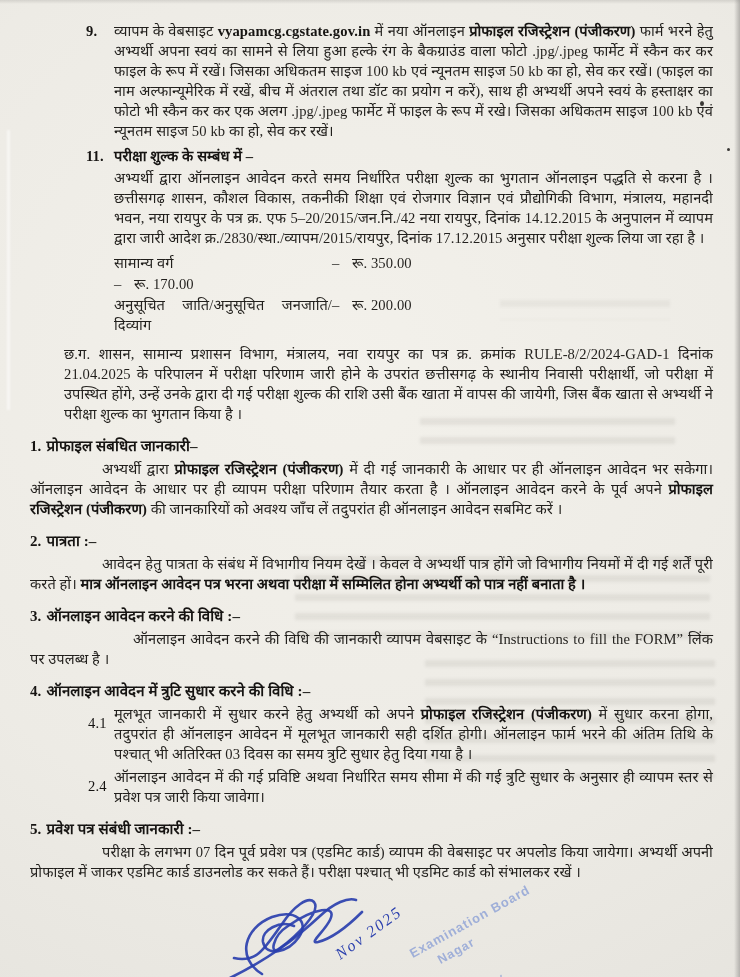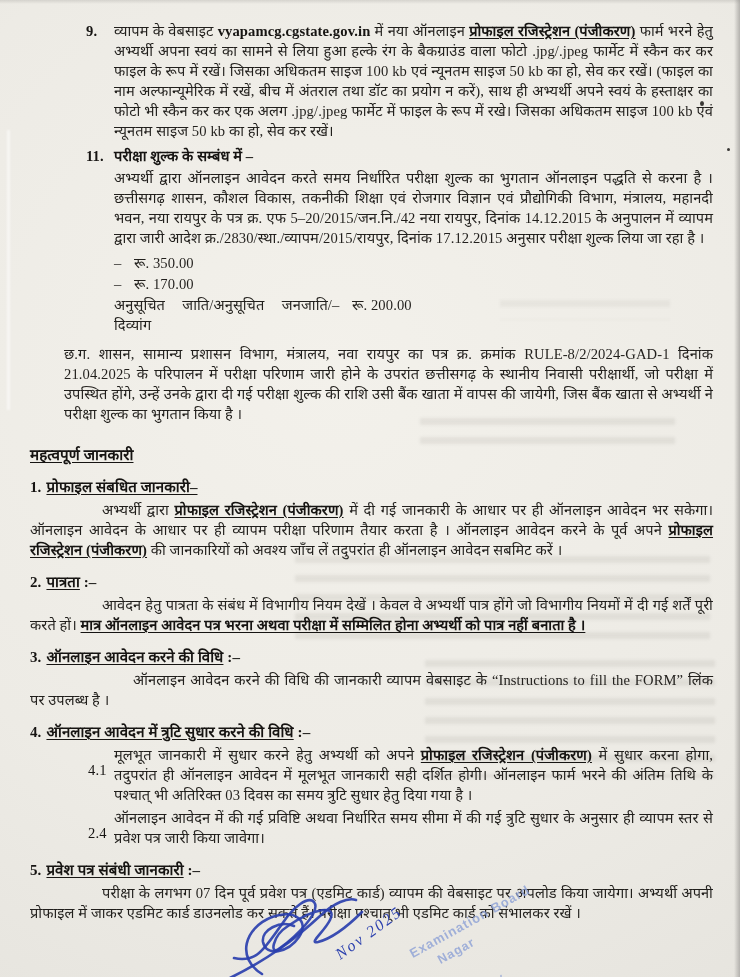--- a/index.html
+++ b/index.html
@@ -24,41 +24,41 @@
     background:repeating-linear-gradient(180deg, rgba(125,122,114,.28) 0 7px, rgba(0,0,0,0) 7px 19px);}
   .g1{left:420px;top:418px;width:255px;height:38px;}
   .g2{left:295px;top:556px;width:415px;height:88px;}
   .g3{left:425px;top:660px;width:290px;height:118px;}
   .g4{left:500px;top:300px;width:170px;height:20px;opacity:.3;}
 
   
   .doc{position:absolute;left:0;top:21px;right:27px;}
   .blk{text-align:justify;font-size:14.6px;line-height:20px;letter-spacing:.1px;}
   .b{font-weight:700;color:#161412;}
-  .u{text-decoration:underline;text-underline-offset:2px;}
+  .u{text-underline-offset:2px;}
   .num{font-weight:700;color:#161412;}
 
   .item{margin-left:86px;position:relative;padding-left:28px;}
   .item>.num{position:absolute;left:0;top:0;}
   .item + .item{margin-top:5px;}
   .item-body{margin-left:114px;margin-top:2px;}
   .fee-row{margin-left:114px;display:flex;margin-top:1px;}
   .item-body + .fee-row{margin-top:5px;}
   .fee-label{width:218px;flex:0 0 auto;}
   .fee-dash{width:20px;flex:0 0 auto;}
   .item-wide{margin-left:64px;margin-top:9px;}
   .main-heading{margin-left:30px;margin-top:21px;font-size:15.2px;}
   .sec-head{margin-left:30px;margin-top:12px;font-size:15px;}
   .sec-head>.num{margin-right:5px;}
   .sec-para{margin-left:30px;margin-top:2px;}
   .sec-head + .sec-para{margin-top:3px;}
   .indent-normal{text-indent:72px;}
   .indent-deep{text-indent:103px;font-family:Liberation Serif, serif;}
   .sub-item{margin-left:88px;position:relative;padding-left:26px;margin-top:3px;}
-  .sub-item>.num{position:absolute;left:0;top:15px;font-weight:400;}
+  .sub-item>.num{position:absolute;left:0;top:9px;font-weight:400;}
 
   
   .sig-area{position:absolute;left:0;top:0;width:100%;height:100%;pointer-events:none;}
   .sig-svg{position:absolute;left:228px;top:886px;}
   .sig-svg path{fill:none;stroke:var(--ink,#2a3fae);stroke-width:2.6;
     stroke-linecap:round;stroke-linejoin:round;opacity:.92;}
   .sig-date{position:absolute;left:330px;top:924px;transform:rotate(-36deg);
     color:var(--ink,#2a3fae);font-style:italic;font-size:16px;letter-spacing:2px;
     font-family:"Liberation Serif",serif;}
   .stamp{position:absolute;color:var(--stamp,#8da1d6);opacity:.8;font-weight:700;
@@ -83,34 +83,34 @@
   <div class="ghost g1"></div>
   <div class="ghost g2"></div>
   <div class="ghost g3"></div>
   <div class="ghost g4"></div>
 
   <div class="doc">
       <div class="blk item"><span class="num">9.</span><span class="">व्यापम के वेबसाइट </span><span class="b ">vyapamcg.cgstate.gov.in</span><span class=""> में नया ऑनलाइन </span><span class="b u">प्रोफाइल रजिस्ट्रेशन (पंजीकरण)</span><span class=""> फार्म भरने हेतु अभ्यर्थी अपना स्वयं का सामने से लिया हुआ हल्के रंग के बैकग्राउंड वाला फोटो .jpg/.jpeg फार्मेट में स्कैन कर कर फाइल के रूप में रखें। जिसका अधिकतम साइज 100 kb एवं न्यूनतम साइज 50 kb का हो, सेव कर रखें। (फाइल का नाम अल्फान्यूमेरिक में रखें, बीच में अंतराल तथा डॉट का प्रयोग न करें), साथ ही अभ्यर्थी अपने स्वयं के हस्ताक्षर का फोटो भी स्कैन कर कर एक अलग .jpg/.jpeg फार्मेट में फाइल के रूप में रखे। जिसका अधिकतम साइज 100 kb एवं न्यूनतम साइज 50 kb का हो, सेव कर रखें।</span></div>
       <div class="blk item"><span class="num">11.</span><span class="b ">परीक्षा शुल्क के सम्बंध में –</span></div>
       <div class="blk item-body"><span class="">अभ्यर्थी द्वारा ऑनलाइन आवेदन करते समय निर्धारित परीक्षा शुल्क का भुगतान ऑनलाइन पद्धति से करना है । छत्तीसगढ़ शासन, कौशल विकास, तकनीकी शिक्षा एवं रोजगार विज्ञान एवं प्रौद्योगिकी विभाग, मंत्रालय, महानदी भवन, नया रायपुर के पत्र क्र. एफ 5–20/2015/जन.नि./42 नया रायपुर, दिनांक 14.12.2015 के अनुपालन में व्यापम द्वारा जारी आदेश क्र./2830/स्था./व्यापम/2015/रायपुर, दिनांक 17.12.2015 अनुसार परीक्षा शुल्क लिया जा रहा है ।</span></div>
       <div class="blk fee-row">
+        <span class="fee-label">सामान्य वर्ग</span>
         <span class="fee-dash">–</span>
         <span class="fee-amount">रू. 350.00</span>
       </div>
       <div class="blk fee-row">
         <span class="fee-dash">–</span>
         <span class="fee-amount">रू. 170.00</span>
       </div>
       <div class="blk fee-row">
         <span class="fee-label">अनुसूचित जाति/अनुसूचित जनजाति/दिव्यांग</span>
         <span class="fee-dash">–</span>
         <span class="fee-amount">रू. 200.00</span>
       </div>
       <div class="blk item-wide"><span class="">छ.ग. शासन, सामान्य प्रशासन विभाग, मंत्रालय, नवा रायपुर का पत्र क्र. क्रमांक RULE-8/2/2024-GAD-1 दिनांक 21.04.2025 के परिपालन में परीक्षा परिणाम जारी होने के उपरांत छत्तीसगढ़ के स्थानीय निवासी परीक्षार्थी, जो परीक्षा में उपस्थित होंगे, उन्हें उनके द्वारा दी गई परीक्षा शुल्क की राशि उसी बैंक खाता में वापस की जायेगी, जिस बैंक खाता से अभ्यर्थी ने परीक्षा शुल्क का भुगतान किया है ।</span></div>
-      <div class="blk main-heading b"><span class="b u">महत्वपूर्ण जानकारी</span></div>
       <div class="blk sec-head"><span class="num">1.</span><span class="b u">प्रोफाइल संबधित जानकारी–</span></div>
       <div class="blk sec-para indent-normal"><span class="">अभ्यर्थी द्वारा </span><span class="b u">प्रोफाइल रजिस्ट्रेशन (पंजीकरण)</span><span class=""> में दी गई जानकारी के आधार पर ही ऑनलाइन आवेदन भर सकेगा। ऑनलाइन आवेदन के आधार पर ही व्यापम परीक्षा परिणाम तैयार करता है । ऑनलाइन आवेदन करने के पूर्व अपने </span><span class="b u">प्रोफाइल रजिस्ट्रेशन (पंजीकरण)</span><span class=""> की जानकारियों को अवश्य जाँच लें तदुपरांत ही ऑनलाइन आवेदन सबमिट करें ।</span></div>
       <div class="blk sec-head"><span class="num">2.</span><span class="b u">पात्रता</span><span class="b "> :–</span></div>
       <div class="blk sec-para indent-normal"><span class="">आवेदन हेतु पात्रता के संबंध में विभागीय नियम देखें । केवल वे अभ्यर्थी पात्र होंगे जो विभागीय नियमों में दी गई शर्तें पूरी करते हों। </span><span class="b u">मात्र ऑनलाइन आवेदन पत्र भरना अथवा परीक्षा में सम्मिलित होना अभ्यर्थी को पात्र नहीं बनाता है ।</span></div>
       <div class="blk sec-head"><span class="num">3.</span><span class="b u">ऑनलाइन आवेदन करने की विधि</span><span class="b ">  :–</span></div>
       <div class="blk sec-para indent-deep"><span class="">ऑनलाइन आवेदन करने की विधि की जानकारी व्यापम वेबसाइट के “Instructions to fill the FORM” लिंक पर उपलब्ध है ।</span></div>
       <div class="blk sec-head"><span class="num">4.</span><span class="b u">ऑनलाइन आवेदन में त्रुटि सुधार करने की विधि</span><span class="b ">  :–</span></div>
       <div class="blk sub-item"><span class="num">4.1</span><span class="">मूलभूत जानकारी में सुधार करने हेतु अभ्यर्थी को अपने </span><span class="b u">प्रोफाइल रजिस्ट्रेशन (पंजीकरण)</span><span class=""> में सुधार करना होगा, तदुपरांत ही ऑनलाइन आवेदन में मूलभूत जानकारी सही दर्शित होगी। ऑनलाइन फार्म भरने की अंतिम तिथि के पश्चात् भी अतिरिक्त 03 दिवस का समय त्रुटि सुधार हेतु दिया गया है ।</span></div>
       <div class="blk sub-item"><span class="num">2.4</span><span class="">ऑनलाइन आवेदन में की गई प्रविष्टि अथवा निर्धारित समय सीमा में की गई त्रुटि सुधार के अनुसार ही व्यापम स्तर से प्रवेश पत्र जारी किया जावेगा।</span></div>
       <div class="blk sec-head"><span class="num">5.</span><span class="b u">प्रवेश पत्र संबंधी जानकारी</span><span class="b ">  :–</span></div>

